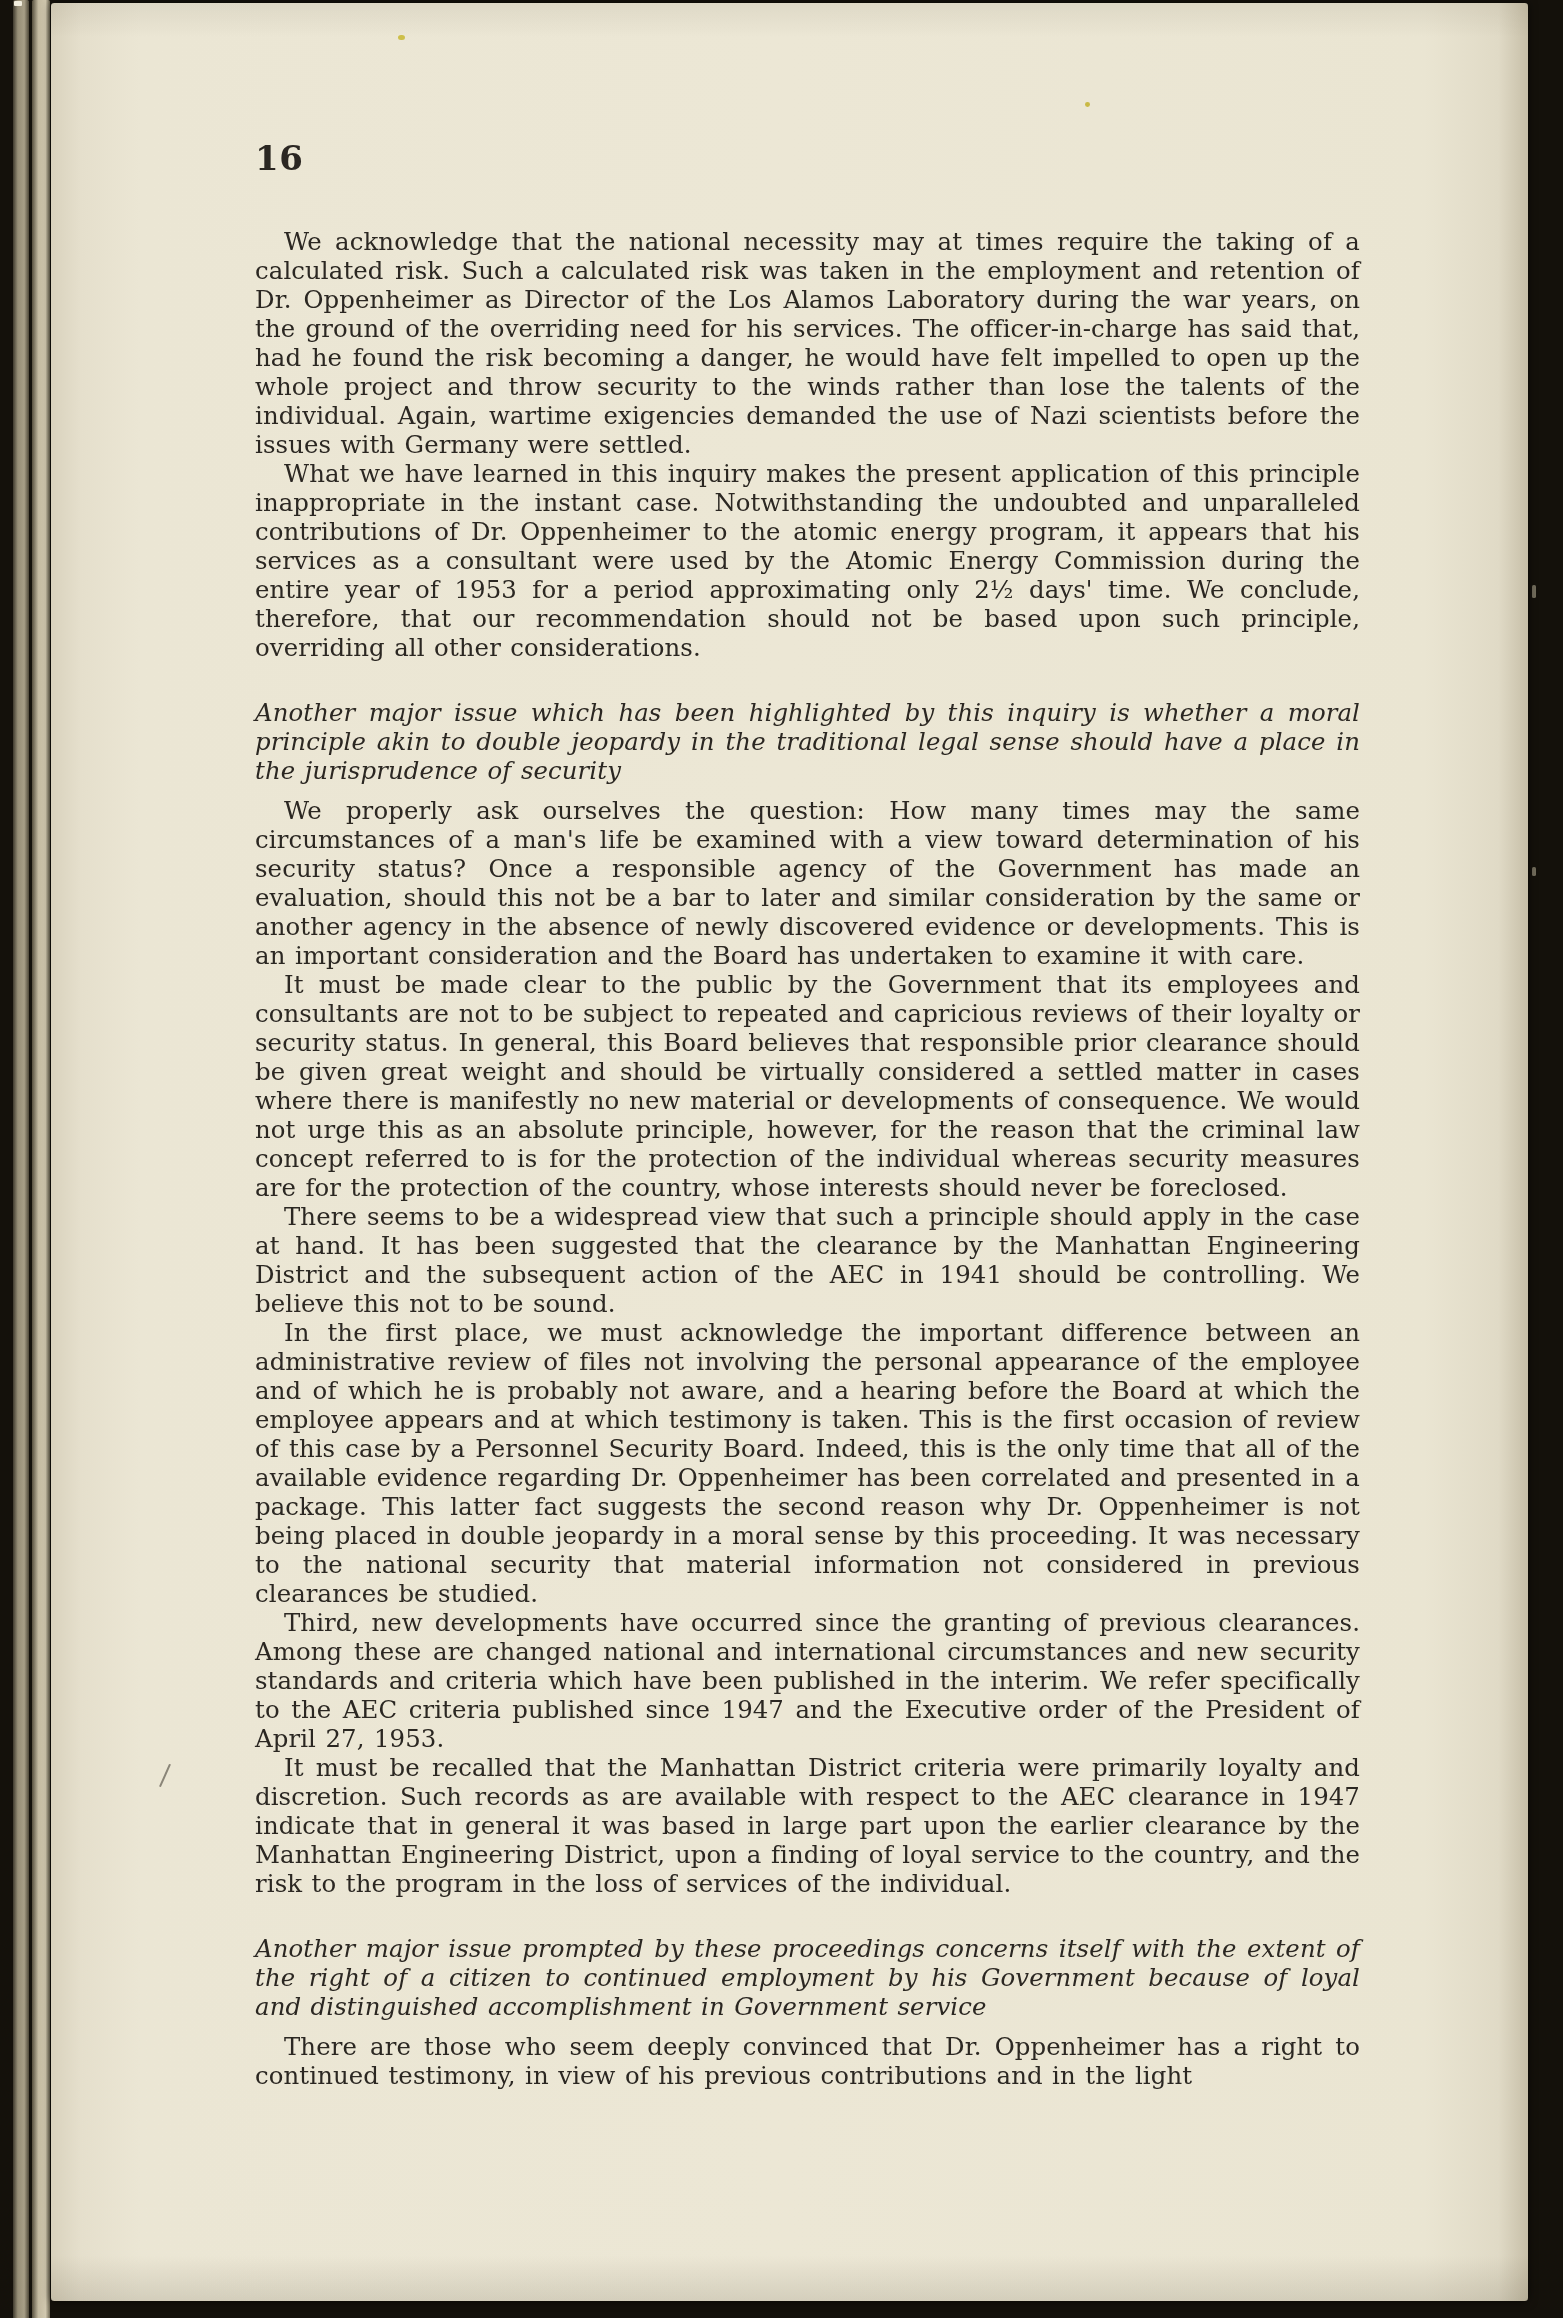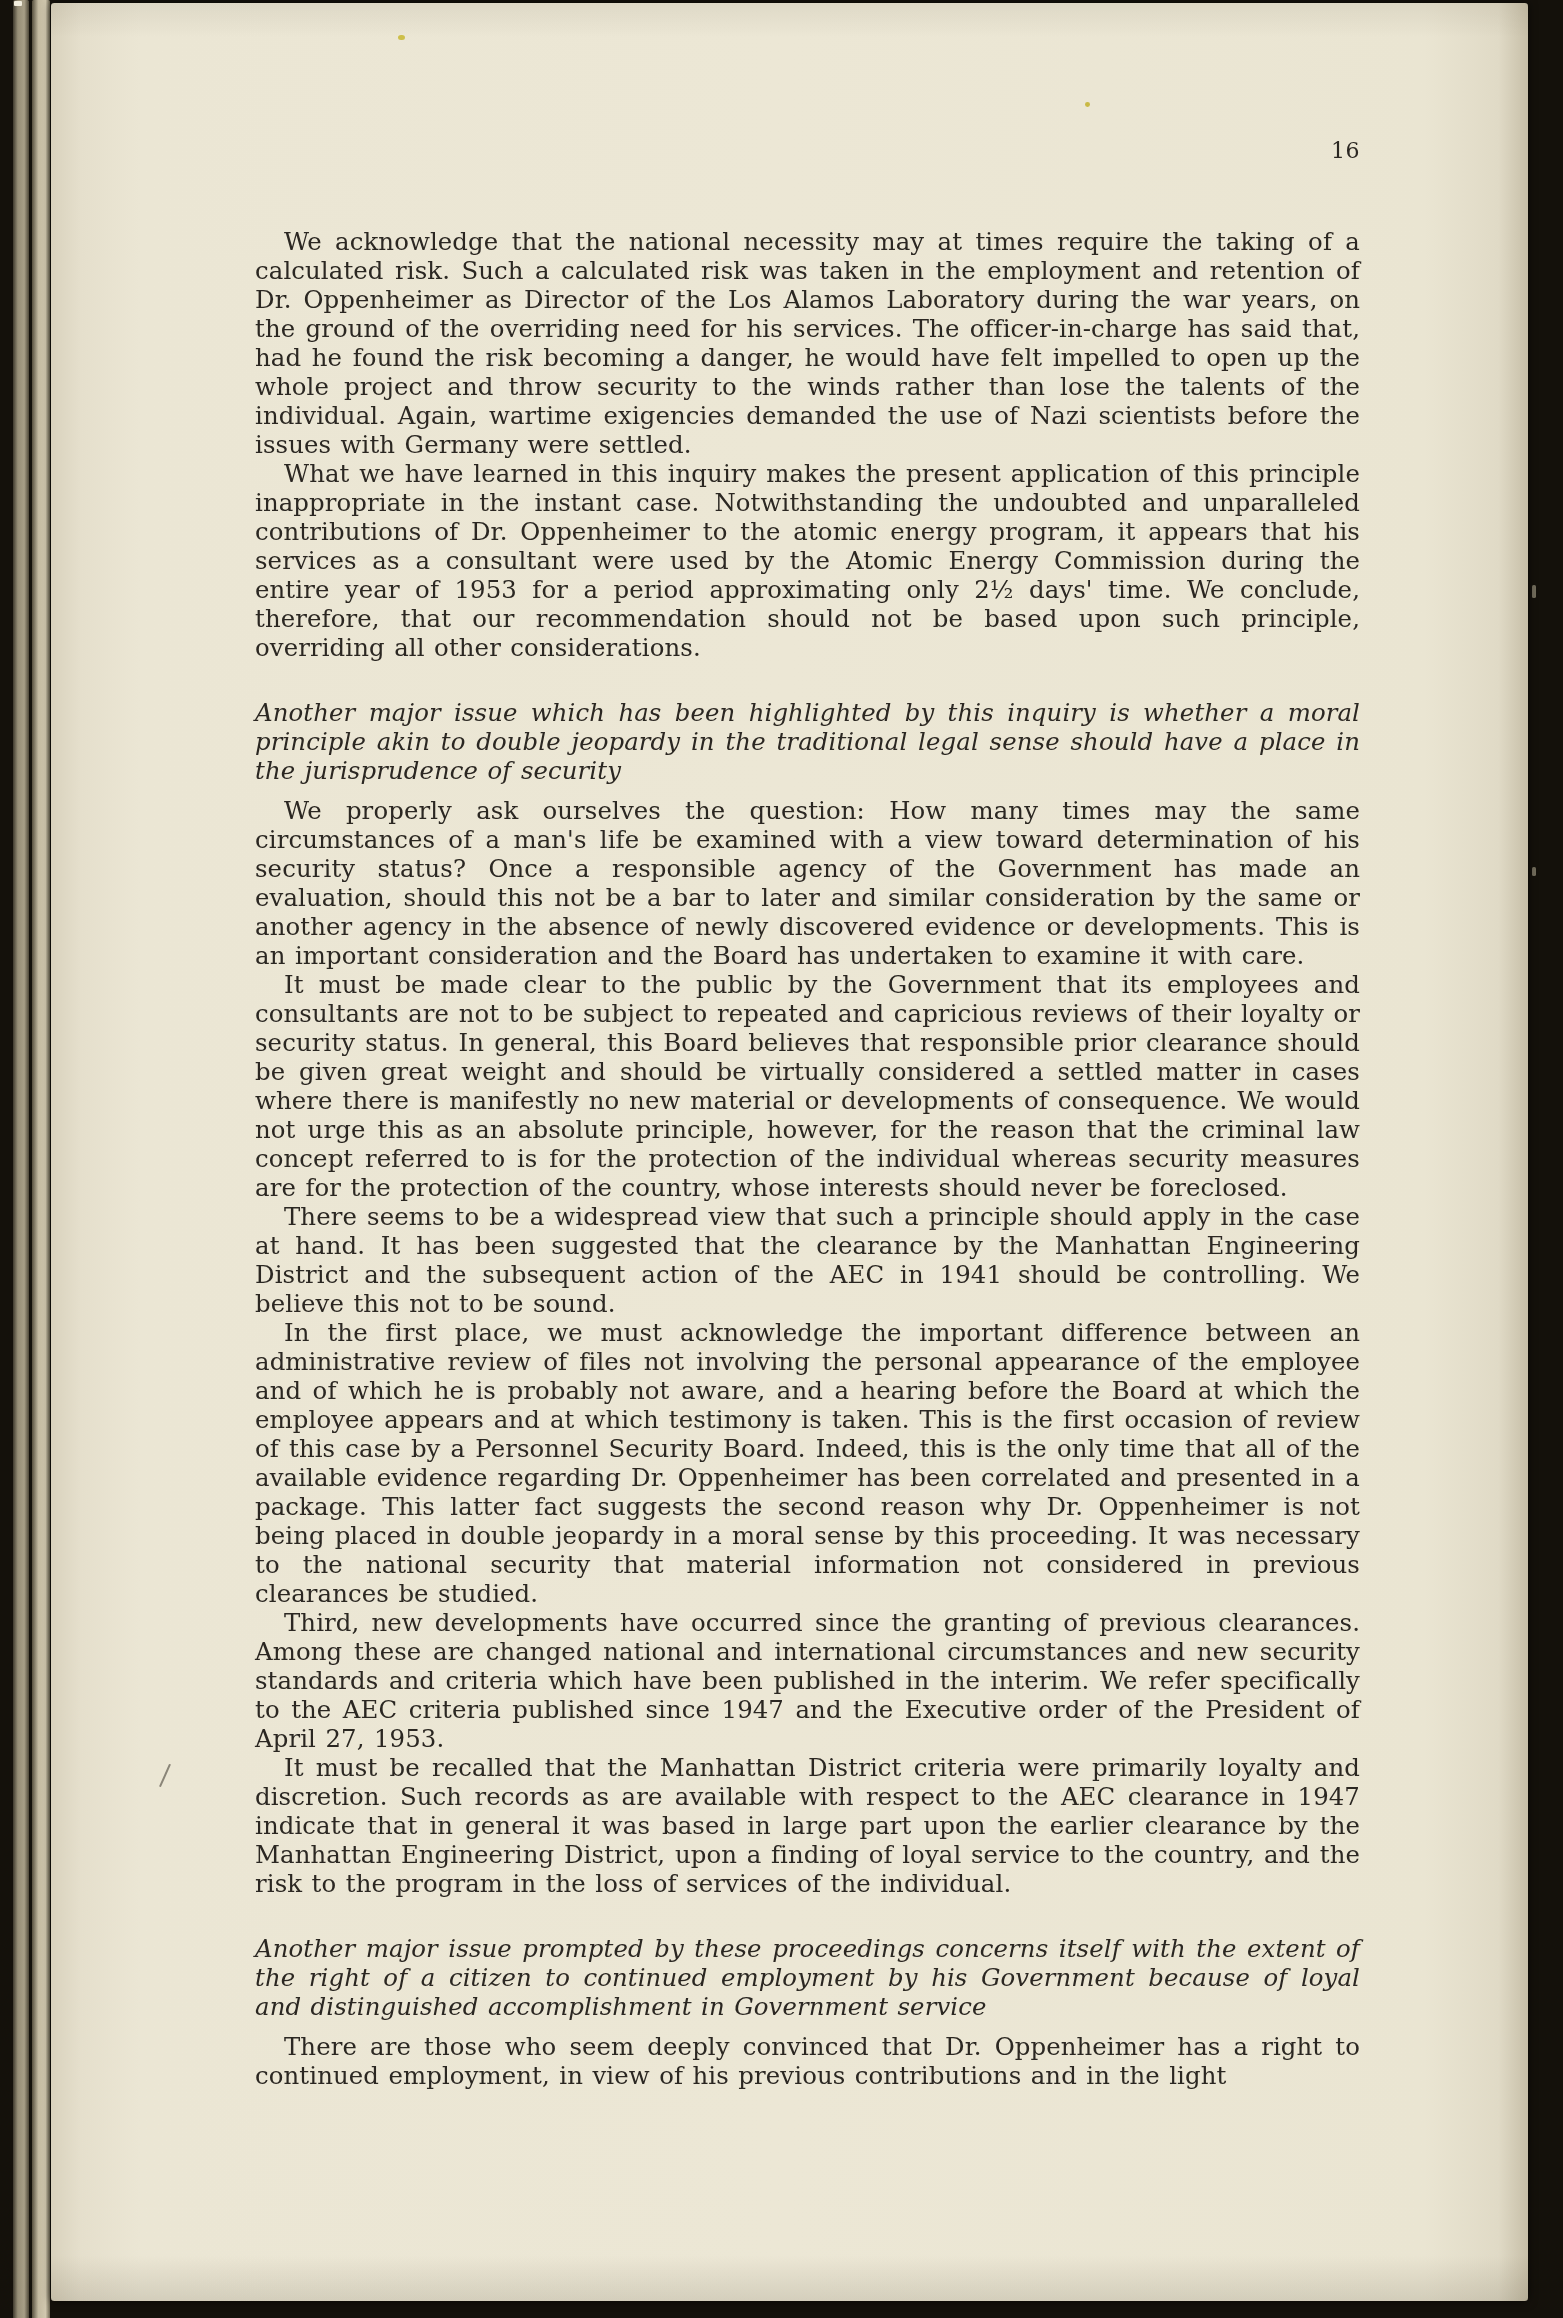--- a/index.html
+++ b/index.html
@@ -31,21 +31,21 @@
   .page{
     position:absolute;left:51px;top:3.3px;width:1477px;height:2298px;
     border-radius:3.3px;
     background:
       linear-gradient(180deg, rgba(60,50,30,0.08) 0%, rgba(0,0,0,0) 1.5%, rgba(0,0,0,0) 98%, rgba(40,30,10,0.12) 100%),
       linear-gradient(90deg, #d9d2bd 0%, #e5dfcc 2%, #ebe6d4 6%, var(--paper) 50%, #eae5d2 93%, #e0dac6 98%, #c7bfa8 100%);
     box-shadow:0 0 9.8px rgba(0,0,0,0.6);
   }
   .page-number{
     position:absolute;top:135px;left:204px;width:1105px;
-    text-align:right;font-size:22px;color:var(--ink);letter-spacing:0.5px;
+    text-align:left;font-size:34px;color:var(--ink);letter-spacing:0.5px;font-weight:bold;
   }
   .content{
     position:absolute;top:224px;left:204px;width:1105px;
     font-size:24.4px;line-height:29px;color:var(--ink);
     text-align:justify;word-spacing:1.6px;letter-spacing:0.1px;
   }
   .content p{margin:0;text-indent:29px;}
   .content p.heading{font-style:italic;text-indent:0;margin:36px 0 11px;}
 
   
@@ -71,20 +71,20 @@
     <p class="body">We acknowledge that the national necessity may at times require the taking of a calculated risk.  Such a calculated risk was taken in the employment and retention of Dr. Oppenheimer as Director of the Los Alamos Laboratory during the war years, on the ground of the overriding need for his services.  The officer-in-charge has said that, had he found the risk becoming a danger, he would have felt impelled to open up the whole project and throw security to the winds rather than lose the talents of the individual.  Again, wartime exigencies demanded the use of Nazi scientists before the issues with Germany were settled.</p>
     <p class="body">What we have learned in this inquiry makes the present application of this principle inappropriate in the instant case.  Notwithstanding the undoubted and unparalleled contributions of Dr. Oppenheimer to the atomic energy program, it appears that his services as a consultant were used by the Atomic Energy Commission during the entire year of 1953 for a period approximating only 2½ days' time.  We conclude, therefore, that our recommendation should not be based upon such principle, overriding all other considerations.</p>
     <p class="heading">Another major issue which has been highlighted by this inquiry is whether a moral principle akin to double jeopardy in the traditional legal sense should have a place in the jurisprudence of security</p>
     <p class="body">We properly ask ourselves the question: How many times may the same circumstances of a man's life be examined with a view toward determination of his security status?  Once a responsible agency of the Government has made an evaluation, should this not be a bar to later and similar consideration by the same or another agency in the absence of newly discovered evidence or developments.  This is an important consideration and the Board has undertaken to examine it with care.</p>
     <p class="body">It must be made clear to the public by the Government that its employees and consultants are not to be subject to repeated and capricious reviews of their loyalty or security status.  In general, this Board believes that responsible prior clearance should be given great weight and should be virtually considered a settled matter in cases where there is manifestly no new material or developments of consequence.  We would not urge this as an absolute principle, however, for the reason that the criminal law concept referred to is for the protection of the individual whereas security measures are for the protection of the country, whose interests should never be foreclosed.</p>
     <p class="body">There seems to be a widespread view that such a principle should apply in the case at hand.  It has been suggested that the clearance by the Manhattan Engineering District and the subsequent action of the AEC in 1941 should be controlling.  We believe this not to be sound.</p>
     <p class="body">In the first place, we must acknowledge the important difference between an administrative review of files not involving the personal appearance of the employee and of which he is probably not aware, and a hearing before the Board at which the employee appears and at which testimony is taken.  This is the first occasion of review of this case by a Personnel Security Board.  Indeed, this is the only time that all of the available evidence regarding Dr. Oppenheimer has been correlated and presented in a package.  This latter fact suggests the second reason why Dr. Oppenheimer is not being placed in double jeopardy in a moral sense by this proceeding.  It was necessary to the national security that material information not considered in previous clearances be studied.</p>
     <p class="body">Third, new developments have occurred since the granting of previous clearances.  Among these are changed national and international circumstances and new security standards and criteria which have been published in the interim. We refer specifically to the AEC criteria published since 1947 and the Executive order of the President of April 27, 1953.</p>
     <p class="body">It must be recalled that the Manhattan District criteria were primarily loyalty and discretion.  Such records as are available with respect to the AEC clearance in 1947 indicate that in general it was based in large part upon the earlier clearance by the Manhattan Engineering District, upon a finding of loyal service to the country, and the risk to the program in the loss of services of the individual.</p>
     <p class="heading">Another major issue prompted by these proceedings concerns itself with the extent of the right of a citizen to continued employment by his Government because of loyal and distinguished accomplishment in Government service</p>
-    <p class="body">There are those who seem deeply convinced that Dr. Oppenheimer has a right to continued employment, in view of his previous contributions and in the light</p>
+    <p class="body">There are those who seem deeply convinced that Dr. Oppenheimer has a right to continued testimony, in view of his previous contributions and in the light</p>
   </div>
 
   <div class="speck speck-a"></div>
   <div class="speck speck-b"></div>
   <div class="pencil-mark"></div>
 </div>
 
 
 </body></html>

